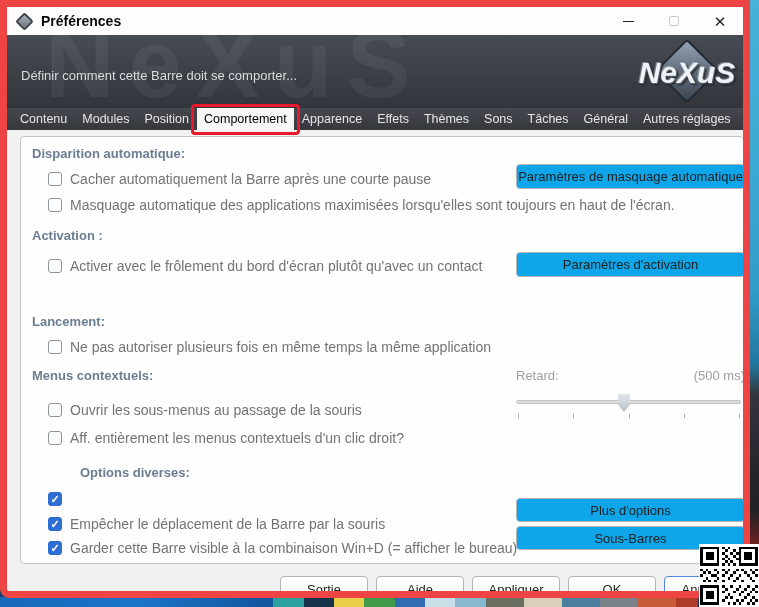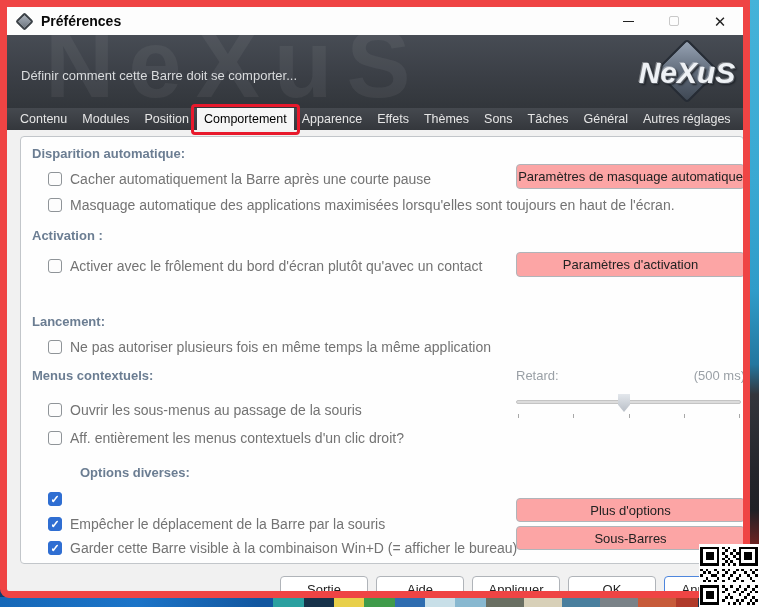--- a/index.html
+++ b/index.html
@@ -105,21 +105,21 @@
     border:1px solid #8f9498; background:#fdfdfd; position:relative;
   }
   .cbox[data-checked="true"]{ background:#2f6ed2; border-color:#2f6ed2; }
   .cbox[data-checked="true"]::after{
     content:"✓"; position:absolute; left:0; top:0; width:100%; height:100%;
     color:#fff; font-size:11px; line-height:13px; text-align:center; font-weight:bold;
   }
   .cblabel{ font-size:14px; color:#737373; }
   .side-btn{
     position:absolute; left:495px; width:229px; height:25px;
-    background:#fca5a5; border:1px solid #b0b4b9; border-radius:4px;
+    background:#0ea5e9; border:1px solid #b0b4b9; border-radius:4px;
     font-size:13px; color:#222; display:flex; align-items:center; justify-content:center;
     white-space:nowrap; cursor:default;
   }
   
   .delay-label{ position:absolute; left:495px; font-size:13px; color:#9aa0a6; }
   .delay-value{ position:absolute; left:495px; width:229px; text-align:right; font-size:13px; color:#9aa0a6; }
   .slider{ position:absolute; left:495px; width:225px; height:24px; }
   .slider-track{
     position:absolute; left:0; right:0; top:8px; height:4px;
     background:#dcdcdc; border:1px solid #c4c4c4; border-radius:2px;

